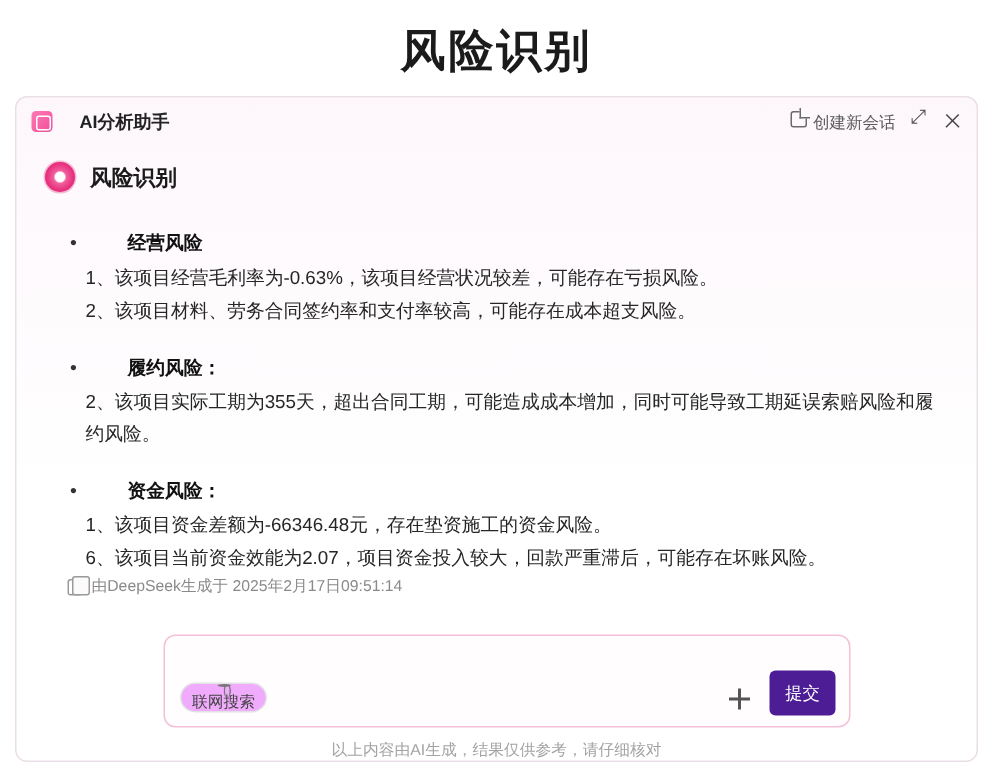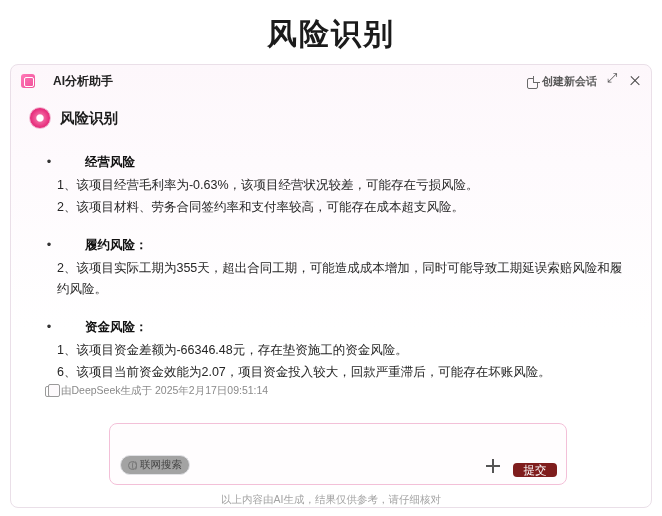--- a/index.html
+++ b/index.html
@@ -69,24 +69,23 @@
   .header-right {
     margin-left: auto;
     display: flex;
     align-items: center;
     gap: 10px;
     font-size: 11px;
     color: #5a5a5a;
   }
   .new-chat {
     display: flex;
-    align-items: flex-end;
+    align-items: flex-start;
     gap: 4px;
     cursor: pointer;
-    font-weight: bold;
   }
   .icon-newchat {
     display: inline-block;
     width: 11px;
     height: 11px;
     border: 1.2px solid #6a6a6a;
     border-radius: 2px;
     position: relative;
   }
   .icon-newchat::after {
@@ -239,24 +238,25 @@
     position: absolute;
     left: 10px;
     bottom: 9px;
     display: inline-flex;
     align-items: center;
     gap: 3px;
     height: 20px;
     padding: 0 7px;
     border: 1px solid #e2e2e6;
     border-radius: 10px;
-    background: #a3a3a3;
+    background: #f0abfc;
     font-size: 10.5px;
     color: #444;
     cursor: pointer;
+    flex-direction: column;
   }
   .icon-globe {
     display: inline-block;
     width: 9px;
     height: 9px;
     border: 1px solid #777;
     border-radius: 50%;
     position: relative;
   }
   .icon-globe::after {
@@ -281,24 +281,24 @@
     position: absolute;
     background: #555;
   }
   .plus-btn::before { left: 4px; top: 10px; width: 14px; height: 1.6px; }
   .plus-btn::after  { left: 10.2px; top: 4px; width: 1.6px; height: 14px; }
   .submit-btn {
     position: absolute;
     right: 9px;
     bottom: 7px;
     width: 44px;
-    height: 14px;
+    height: 30px;
     border: none;
     border-radius: 4px;
-    background: #7f1d1d;
+    background: #4c1d95;
     color: #ffffff;
     font-size: 11.5px;
     font-family: Liberation Serif, serif;
     cursor: pointer;
     padding: 0;
   }
   .disclaimer {
     position: absolute;
     left: 0;
     right: 0;

